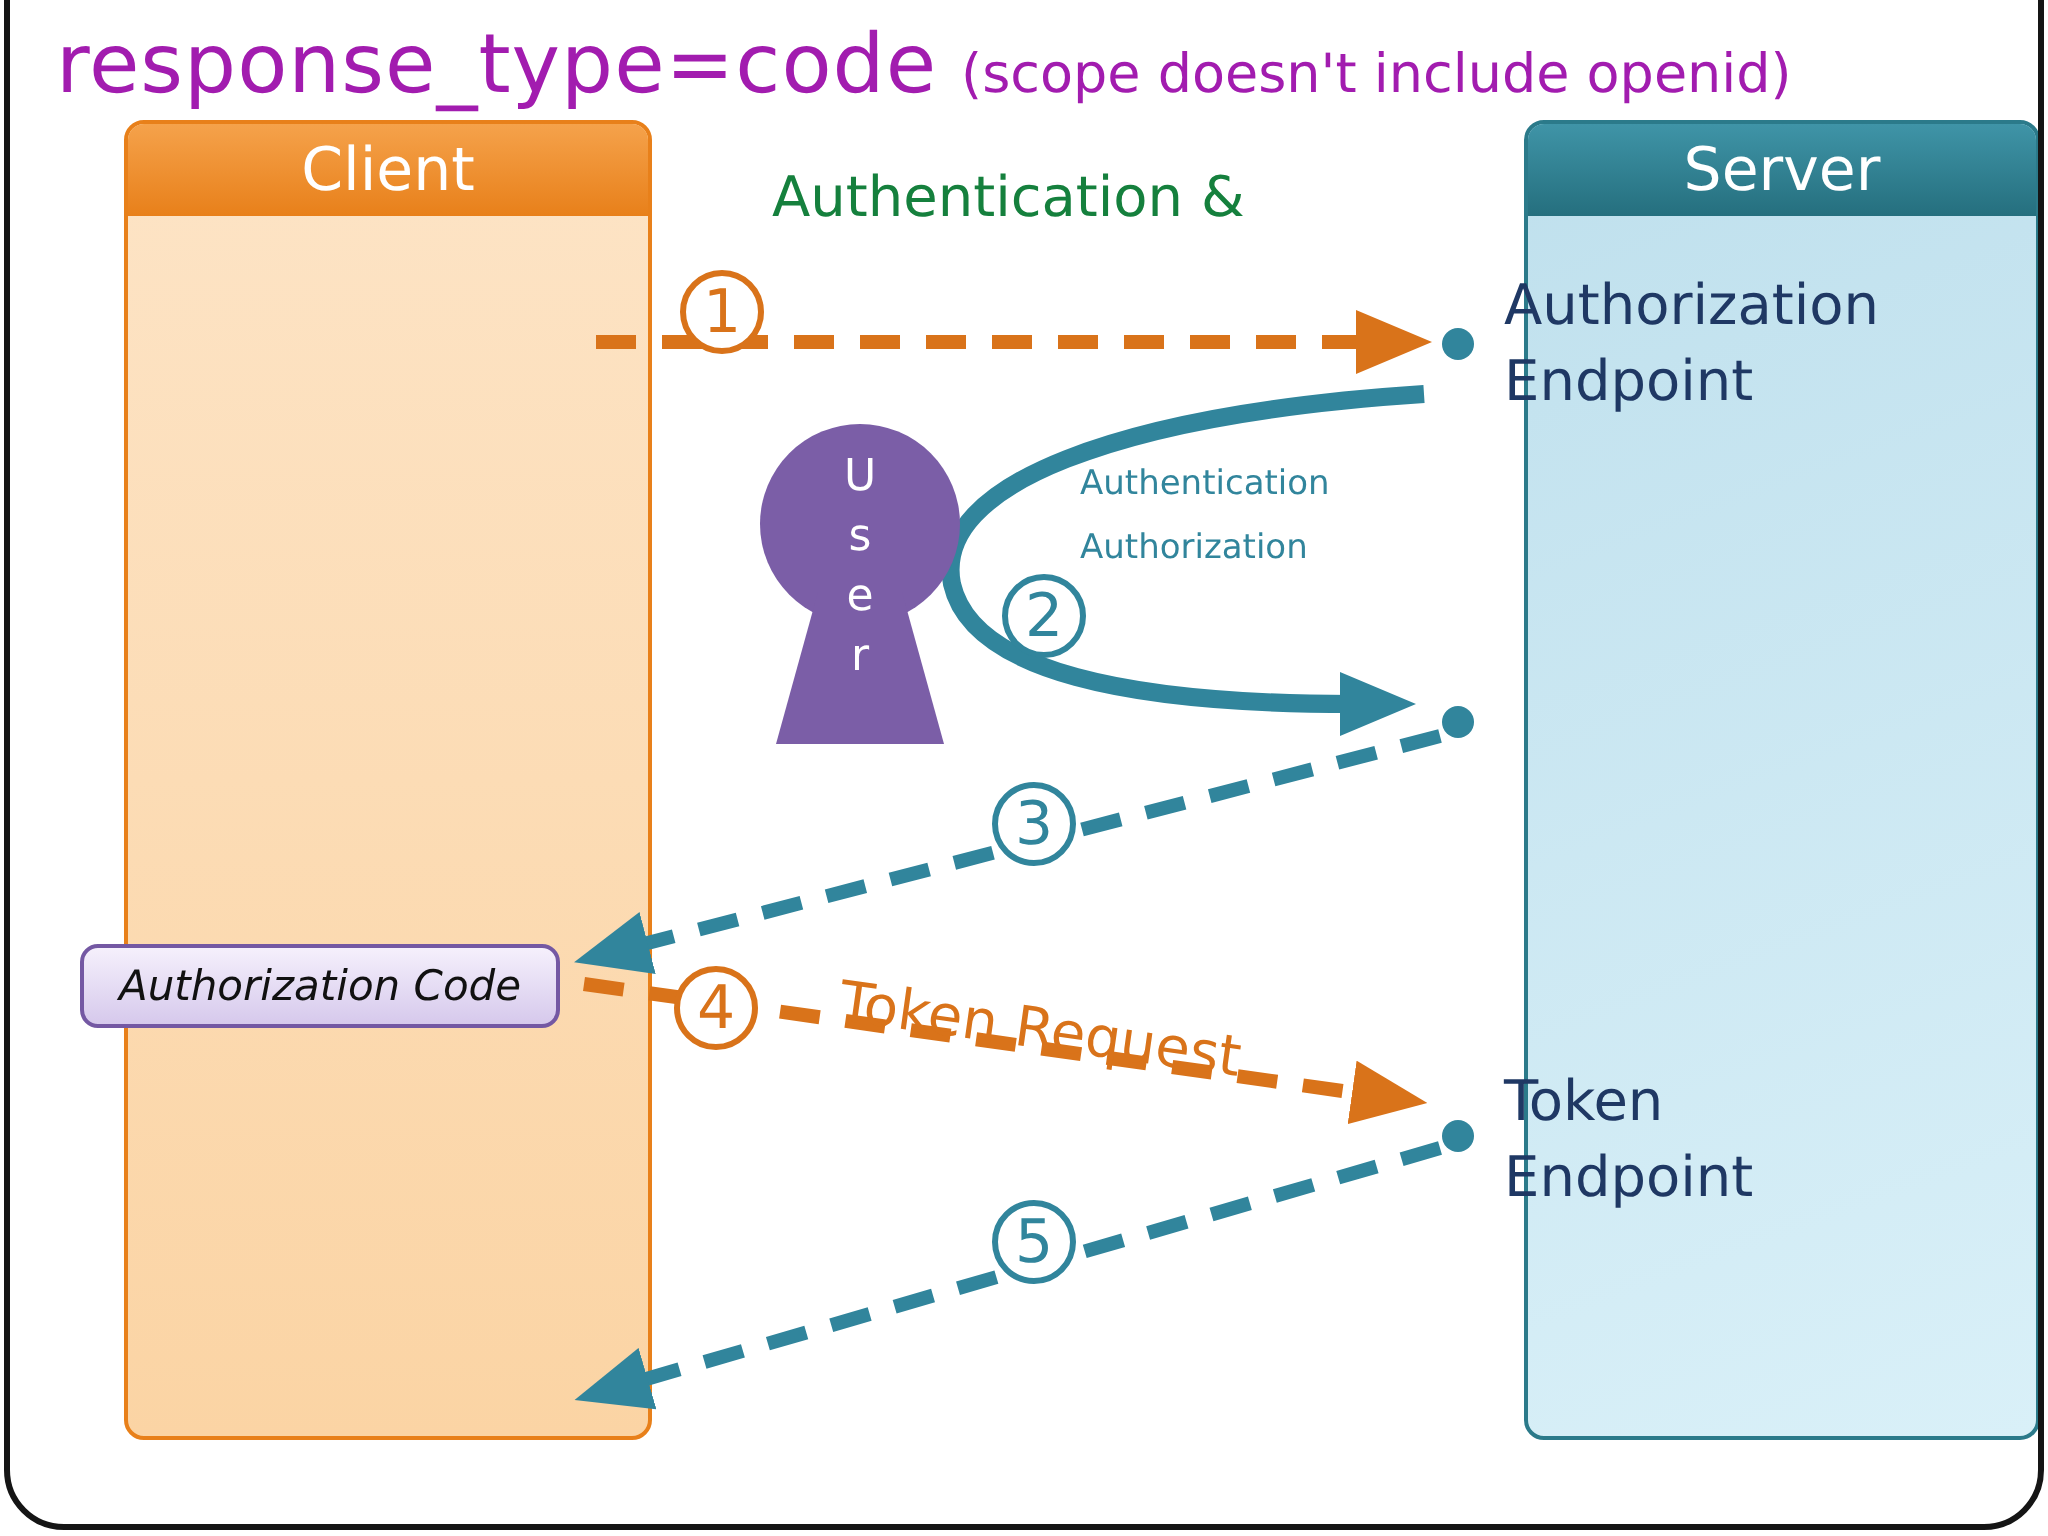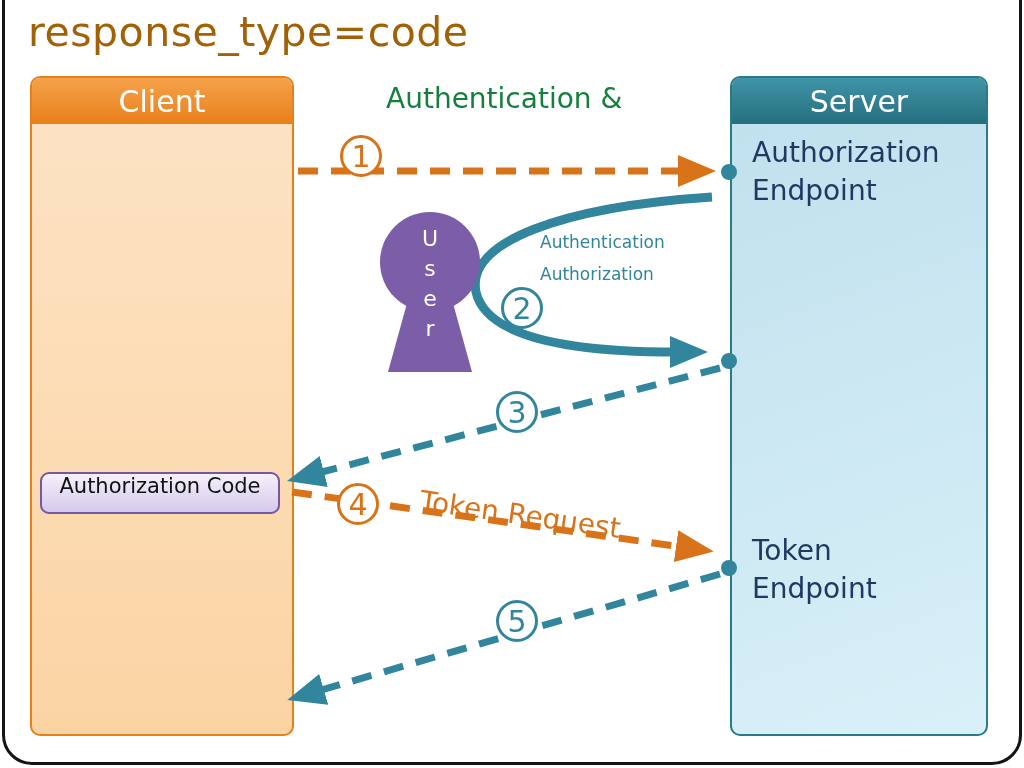--- a/index.html
+++ b/index.html
@@ -5,25 +5,25 @@
   html,body{margin:0;padding:0;background:#fff;}
   .canvas{
     position:relative;width:1024px;height:768px;background:#ffffff;
     font-family:"DejaVu Sans","Liberation Sans",sans-serif;overflow:hidden;
   }
   .frame{
     position:absolute;left:2px;right:2px;top:-34px;bottom:3px;
     border:3px solid #151515;border-radius:30px;pointer-events:none;z-index:5;
   }
   
-  .title{position:absolute;left:28px;top:8px;display:flex;align-items:baseline;gap:12px;z-index:3;color:#a16207;}
+  .title{position:absolute;left:28px;top:8px;display:flex;align-items:baseline;gap:12px;z-index:3;color:#a21caf;}
   .title .main{font-size:41px;letter-spacing:0.5px;}
   .title .sub{font-size:27px;}
   
-  .actor{position:absolute;top:76px;height:660px;border-radius:10px;z-index:1;box-sizing:border-box;}
+  .actor{position:absolute;top:60px;height:660px;border-radius:10px;z-index:1;box-sizing:border-box;margin-left:32px;}
   .actor .hdr{height:46px;display:flex;align-items:center;justify-content:center;
     color:#fff;font-size:30px;border-radius:8px 8px 0 0;}
   .client{left:30px;width:264px;border:2px solid #E8801A;background:linear-gradient(180deg,#FDE4C6 0%,#FBD4A4 100%);}
   .client .hdr{background:linear-gradient(180deg,#F5A24B 0%,#E8801A 100%);}
   .server{left:730px;width:258px;border:2px solid #2B7A8A;background:linear-gradient(160deg,#BFE0ED 0%,#D9F0F8 100%);}
   .server .hdr{background:linear-gradient(180deg,#3F94A7 0%,#256F7E 100%);}
   
   .endpoint{position:absolute;color:#1F3864;font-size:28px;line-height:38px;z-index:3;}
   .ep-auth{left:752px;top:134px;}
   .ep-token{left:752px;top:532px;}
@@ -45,34 +45,35 @@
   .badge5{left:496px;top:600px;}
   
   .lbl{position:absolute;z-index:3;}
   .lbl-step1{left:386px;top:80px;color:#15803d;font-size:28px;line-height:37px;}
   .lbl-step2{left:540px;top:226px;color:#31859C;font-size:17px;line-height:32px;}
   .lbl-step4{left:420px;top:484px;color:#D9731A;font-size:28px;transform:rotate(8deg);transform-origin:left center;}
   
   .user-letters{position:absolute;left:416px;top:224px;width:28px;display:flex;flex-direction:column;
     align-items:center;color:#fff;font-size:22px;line-height:30px;z-index:3;}
   
-  .chip{position:absolute;display:flex;justify-content:center;border-radius:9px;
-    color:#111;z-index:3;box-sizing:border-box;}
+  .chip{position:absolute;display:flex;align-items:center;justify-content:center;border-radius:9px;
+    color:#111;z-index:3;box-sizing:border-box;font-style:italic;}
   .chip-authcode{left:40px;top:472px;width:240px;height:42px;border:2px solid #7458A3;
     background:linear-gradient(180deg,#F5F0FC 0%,#D6C9EC 100%);font-size:21px;}
   .chip-accesstoken{left:38px;top:676px;width:240px;height:48px;border:2px solid #A94A52;
     background:linear-gradient(180deg,#FFF4F6 0%,#F7C3CF 100%);font-size:26px;}
 </style>
 </head>
 <body>
 
 <div class="canvas">
 
   <div class="title">
     <span class="main">response_type=code</span>
+    <span class="sub">(scope doesn't include openid)</span>
   </div>
 
   <div class="actor client">
     <div class="hdr">Client</div>
   </div>
 
   <div class="actor server">
     <div class="hdr">Server</div>
   </div>
 

